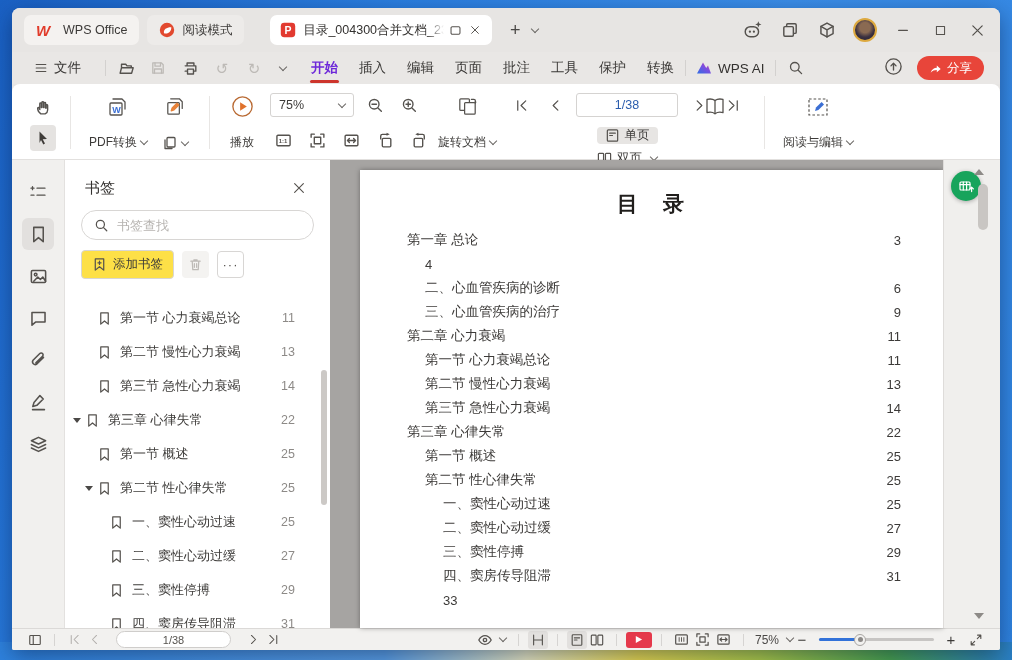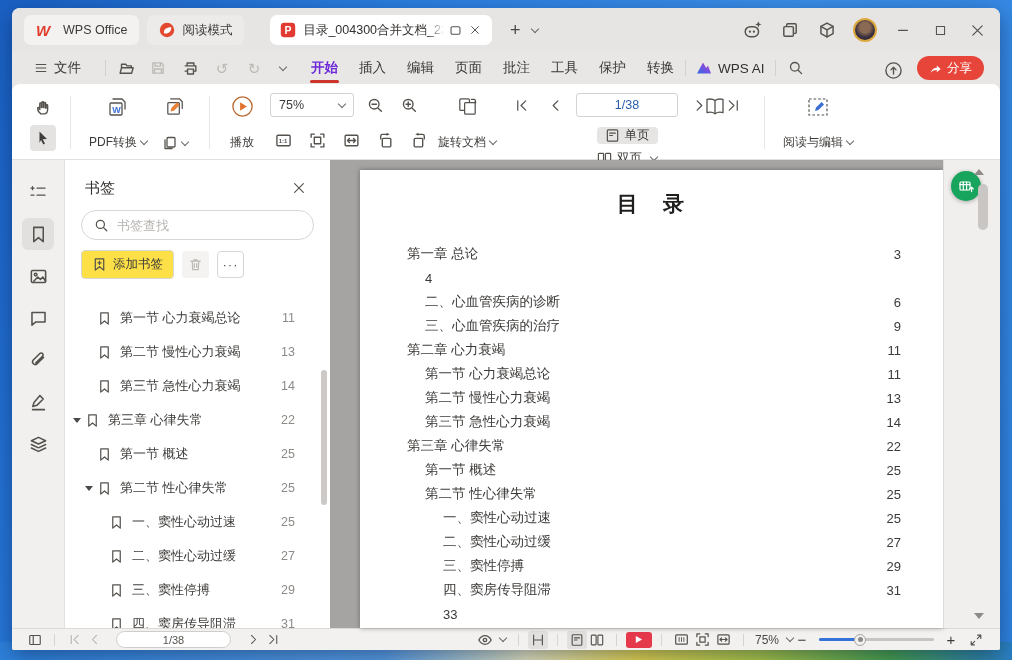--- a/index.html
+++ b/index.html
@@ -37,21 +37,21 @@
   .m-file{display:flex;align-items:center;gap:6px;margin-right:14px;}
   .m-sep{width:1px;height:16px;background:#d3d1cf;margin:0 10px;}
   .qbar{display:flex;align-items:center;gap:12px;margin-right:14px;}
   .qbtn{width:20px;height:20px;display:flex;align-items:center;justify-content:center;}
   .glyph-dis{color:#bdbab6;font-size:15px;line-height:1;}
   .menu-items{display:flex;align-items:center;gap:19px;margin-left:10px;}
   .menu-item{position:relative;padding:6px 1px;cursor:default;color:#3a3836;}
   .menu-item.active{color:#6d28d9;font-weight:bold;}
   .menu-item.active::after{content:'';position:absolute;left:0;right:0;bottom:0;height:3px;background:#cd352c;border-radius:2px;}
   .wpsai{display:flex;align-items:center;gap:6px;font-size:13.5px;color:#33312f;}
-  .mb-right{margin-left:auto;display:flex;align-items:flex-end;gap:14px;}
+  .mb-right{margin-left:auto;display:flex;align-items:flex-start;gap:14px;}
   .share-btn{height:24px;background:#e8453a;color:#fff;border:none;border-radius:12px;display:flex;align-items:center;gap:5px;
     padding:0 12px;font-size:12.5px;font-family:inherit;}
 
   
   .toolbar{position:relative;height:76px;background:#fff;border-radius:8px 8px 0 0;border-bottom:1px solid #e2e0de;
     display:flex;align-items:stretch;padding:8px 10px 6px 16px;flex:none;}
   .tb-sep{width:1px;background:#e8e6e4;margin:4px 12px;}
   .tb-col{display:flex;flex-direction:column;justify-content:space-between;}
   .tb-big{display:flex;flex-direction:column;align-items:center;justify-content:space-between;padding:2px 6px;min-width:58px;}
   .tb-big .lbl{font-size:12px;color:#3d3b39;display:flex;align-items:center;white-space:nowrap;}
@@ -96,21 +96,21 @@
     border-right:4px solid transparent;border-top:5px solid #4a4846;}
   .bm-ic{flex:none;margin:0 8px 0 2px;}
   .bm-label{flex:1;font-size:13px;color:#3d3b39;white-space:nowrap;overflow:hidden;}
   .bm-page{font-size:12.5px;color:#8d8a87;}
   .bp-scroll{position:absolute;right:3px;top:210px;width:6px;height:135px;border-radius:3px;background:#ccc9c6;}
 
   
   .viewport{flex:1;position:relative;background:#a6a4a2;min-width:0;}
   .page{position:absolute;left:30px;top:10px;width:583px;bottom:0;background:#fff;box-shadow:0 0 5px rgba(0,0,0,.35);overflow:hidden;}
   .doc-title{margin-top:20px;text-align:center;font-size:21px;font-weight:bold;color:#201e1c;letter-spacing:2px;}
-  .toc{margin-top:24px;}
+  .toc{margin-top:10px;}
   .toc-row{display:flex;align-items:center;height:24px;padding-right:42px;font-size:13.5px;color:#3c3a38;}
   .toc-row.lv0{padding-left:47px;}
   .toc-row.lv1{padding-left:65px;}
   .toc-row.lv2{padding-left:83px;}
   .toc-label{flex:1;white-space:nowrap;overflow:hidden;}
   .toc-page{font-size:13px;color:#3c3a38;}
 
   .gutter{position:absolute;right:0;top:0;bottom:0;width:57px;background:#f0efed;border-left:1px solid #dedcda;}
   .export-fab{position:absolute;left:7px;top:11px;width:30px;height:30px;border-radius:50%;background:#17a45c;
     display:flex;align-items:center;justify-content:center;box-shadow:0 1px 4px rgba(0,0,0,.3);border:none;}

